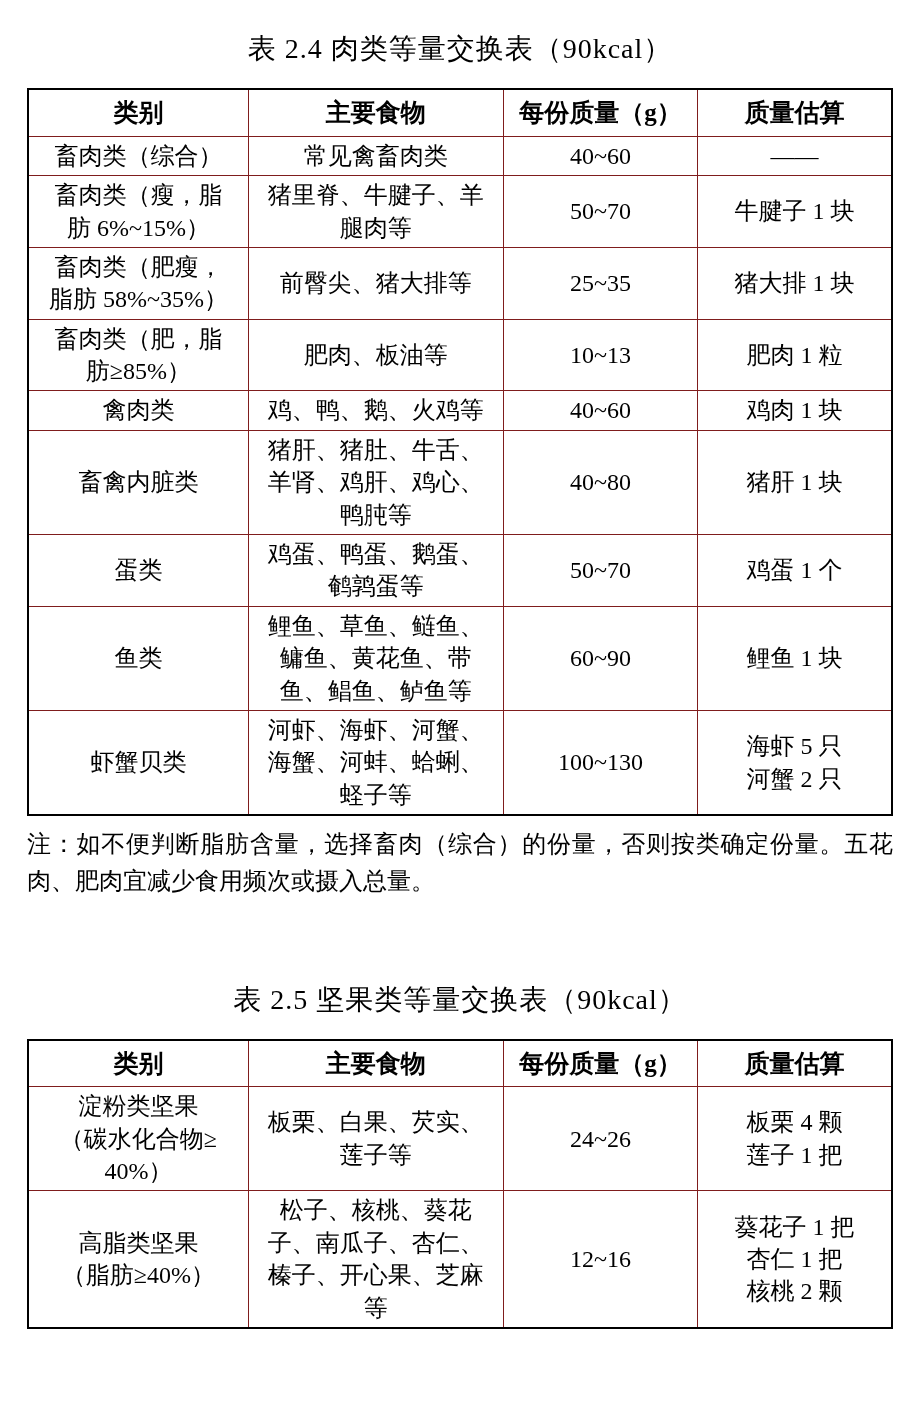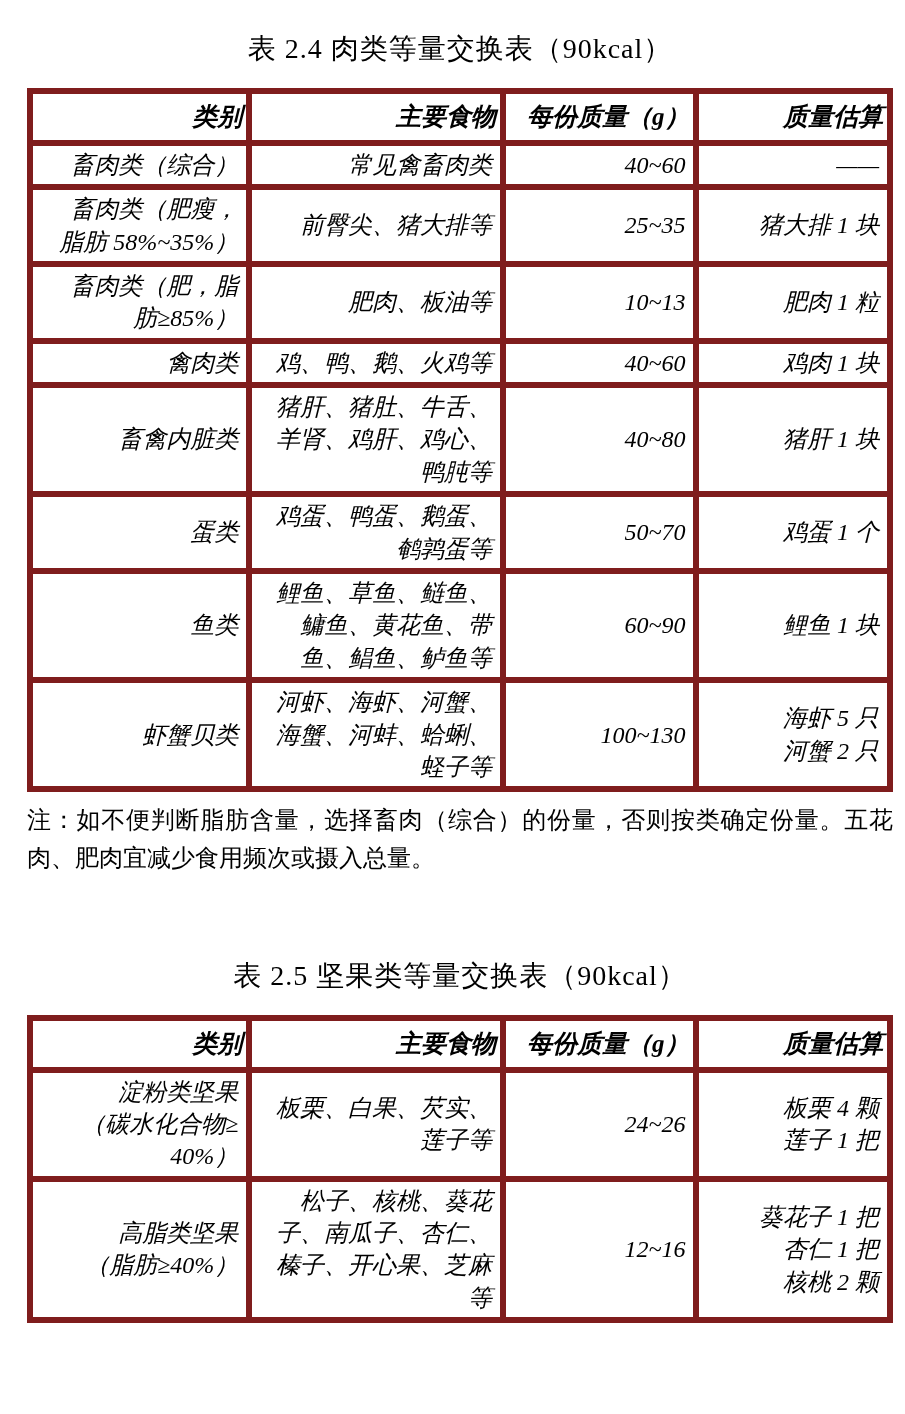--- a/index.html
+++ b/index.html
@@ -29,28 +29,27 @@
     margin-top: 80px;
   }
   table.exchange {
     width: 100%;
     border-collapse: collapse;
     table-layout: fixed;
     border: 2px solid #000;
   }
   table.exchange th,
   table.exchange td {
-    border: 6px solid #7f1d1d;
+    border: 1px solid #7f1d1d;
     font-size: 24px;
     line-height: 1.35;
     padding: 3px 8px;
-    text-align: right;
+    text-align: center;
     vertical-align: middle;
     overflow: hidden;
-    font-style: italic;
   }
   table.exchange th {
     font-weight: 700;
     font-size: 25px;
     padding: 6px 4px;
   }
   col.c1 { width: 25.5%; }
   col.c2 { width: 29.5%; }
   col.c3 { width: 22.5%; }
   col.c4 { width: 22.5%; }
@@ -96,20 +95,27 @@
       </tr>
     </thead>
     <tbody>
       <tr>
         <td class="cat">畜肉类（综合）</td>
         <td class="foods">常见禽畜肉类</td>
         <td class="weight">40~60</td>
         <td class="est">——</td>
       </tr>
       <tr>
+        <td class="cat">畜肉类（瘦，脂
+肪 6%~15%）</td>
+        <td class="foods">猪里脊、牛腱子、羊腿肉等</td>
+        <td class="weight">50~70</td>
+        <td class="est">牛腱子 1 块</td>
+      </tr>
+      <tr>
         <td class="cat">畜肉类（肥瘦，
 脂肪 58%~35%）</td>
         <td class="foods">前臀尖、猪大排等</td>
         <td class="weight">25~35</td>
         <td class="est">猪大排 1 块</td>
       </tr>
       <tr>
         <td class="cat">畜肉类（肥，脂
 肪≥85%）</td>
         <td class="foods">肥肉、板油等</td>

